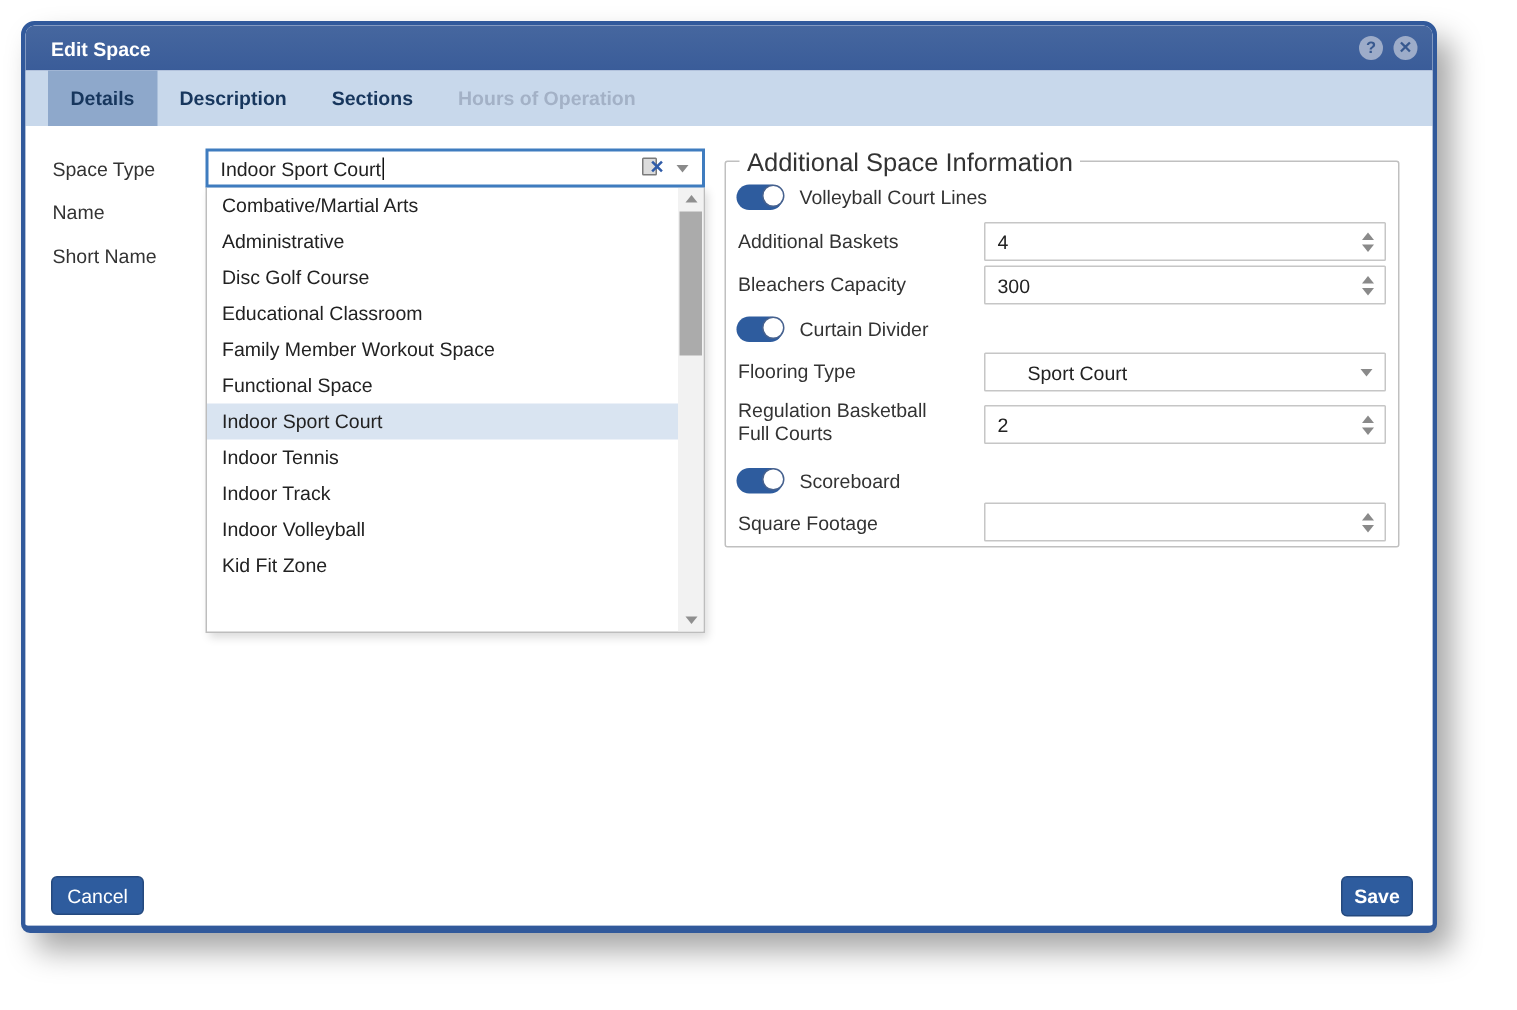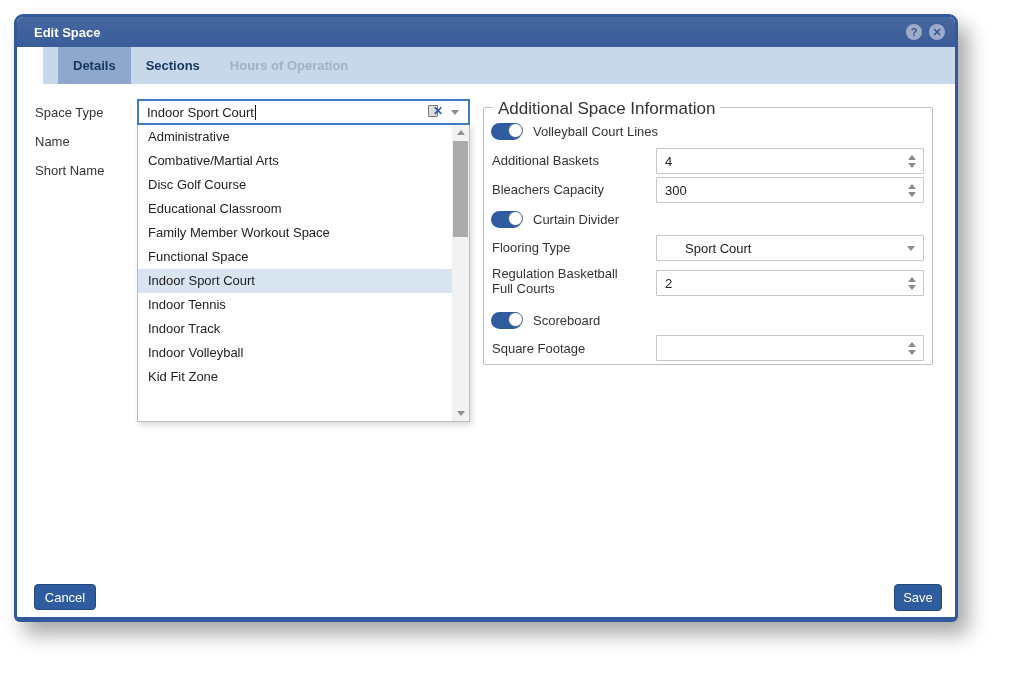--- a/index.html
+++ b/index.html
@@ -24,21 +24,21 @@
   .titlebar .spacer { flex:1; }
   .tb-icon {
     width:16px; height:16px; border-radius:50%;
     background:#9DACC9; color:#38598F;
     font-size:11px; font-weight:bold; line-height:16px; text-align:center;
     margin-left:7px; cursor:pointer;
   }
 
   
   .tabs {
-    height:37px; background:#C8D8EB; display:flex; padding-left:15px;margin-left:26px;
+    height:37px; background:#C8D8EB; display:flex; padding-left:15px;
   }
   .tab {
     padding:0 15px; line-height:37px; font-size:13px; font-weight:bold;
     color:#17365D; cursor:pointer;
   }
   .tab.selected { background:#8EA8CB; }
   .tab.disabled { color:#A3B1C6; cursor:default; }
 
   
   .content { position:relative; height:533px; background:#ffffff; }
@@ -119,36 +119,37 @@
   .select-input .sel-text { font-size:13px; color:#222; padding-left:8px; flex:1; }
   .select-input .sel-arrow { width:24px; display:flex; justify-content:center; cursor:pointer; }
 
   
   .btn {
     position:absolute; height:26px; background:#2E5C9E; color:#fff;
     border:1px solid #24497E; border-radius:4px; font-size:13px;
     display:flex; align-items:center; justify-content:center; cursor:pointer;
   }
   .btn-cancel { left:17px; top:500px; width:62px; }
-  .btn-save  { left:877px; top:500px; width:48px; height:27px; }
+  .btn-save  { left:877px; top:500px; width:48px; height:27px;font-weight:bold; }
 </style>
 </head>
 <body>
 
 <div class="dialog">
 
   <div class="titlebar">
     <span>Edit Space</span>
     <span class="spacer"></span>
     <span class="tb-icon">?</span>
     <span class="tb-icon">✕</span>
   </div>
 
   <div class="tabs">
     <div class="tab selected">Details</div>
+    <div class="tab">Description</div>
     <div class="tab">Sections</div>
     <div class="tab disabled">Hours of Operation</div>
   </div>
 
   <div class="content">
 
     <div class="form-label" style="left:18px; top:21px;">Space Type</div>
     <div class="form-label" style="left:18px; top:50px;">Name</div>
     <div class="form-label" style="left:18px; top:79px;">Short Name</div>
 
@@ -160,22 +161,22 @@
           <span class="ci-box"></span>
           <span class="ci-x">✕</span>
         </span>
         <span class="cb-arrow-btn">
             <span class="tri-down"></span>
           </span>
       </span>
     </div>
 
     <div class="dropdown">
+      <div class="dd-item">Combative/Martial Arts</div>
       <div class="dd-item">Administrative</div>
-      <div class="dd-item">Combative/Martial Arts</div>
       <div class="dd-item">Disc Golf Course</div>
       <div class="dd-item">Educational Classroom</div>
       <div class="dd-item">Family Member Workout Space</div>
       <div class="dd-item">Functional Space</div>
       <div class="dd-item hl">Indoor Sport Court</div>
       <div class="dd-item">Indoor Tennis</div>
       <div class="dd-item">Indoor Track</div>
       <div class="dd-item">Indoor Volleyball</div>
       <div class="dd-item">Kid Fit Zone</div>
       <div class="dd-scrollbar">

